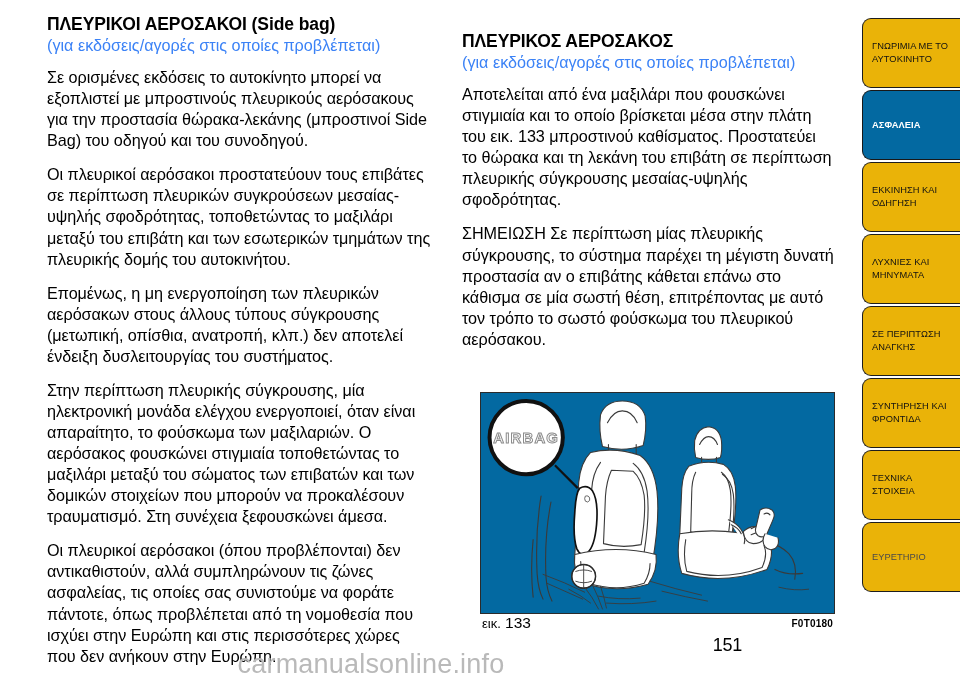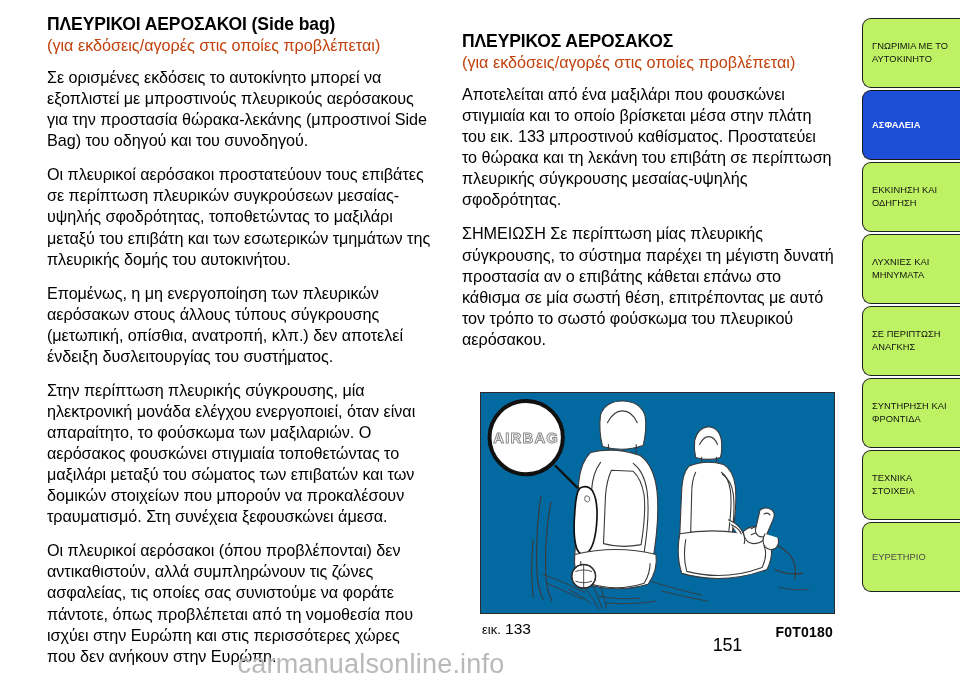--- a/index.html
+++ b/index.html
@@ -32,21 +32,21 @@
     font-size: 17.5px;
     font-weight: bold;
     letter-spacing: -0.1px;
     color: #000;
     line-height: 1.18;
     margin-bottom: 1px;
   }
   .sect-sub {
     font-size: 16.2px;
     line-height: 1.2;
-    color: #c2410c;
+    color: #3b82f6;
     margin-bottom: 12px;
   }
   p.body {
     font-size: 16.2px;
     line-height: 1.30;
     color: #000;
     margin-bottom: 13px;
     letter-spacing: -0.05px;
   }
   p.body:last-child { margin-bottom: 0; }
@@ -65,34 +65,33 @@
     width: 355px;
     height: 222px;
     background: #0369a1;
     border: 1.2px solid #2b2b2b;
     overflow: hidden;
   }
   .figure-box svg { display: block; width: 100%; height: 100%; }
 
   .fig-caption-row {
     position: relative;
-    margin-top: 6px;
     height: 20px;
   }
   .fig-label {
     position: absolute;
     left: 2px; top: 0;
     font-size: 15.5px;
     color: #000;
   }
   .fig-label .eik { font-size: 13px; }
   .fig-code {
     position: absolute;
     right: 2px; top: 4px;
-    font-size: 14px;
+    font-size: 10px;
     font-weight: bold;
     letter-spacing: 0.2px;
     color: #000;
   }
 
   
   .sidebar {
     position: absolute;
     left: 862px;
     top: 18px;
@@ -100,33 +99,33 @@
   }
   .tab {
     position: relative;
     width: 98px;
     min-height: 70px;
     margin-bottom: 2px;
     border: 1.3px solid #1d1d1d;
     border-right: none;
     border-top-left-radius: 9px;
     border-bottom-left-radius: 9px;
-    background: #bef264;
+    background: #eab308;
     display: flex;
     align-items: center;
   }
   .tab-label {
     font-size: 9.3px;
     line-height: 1.35;
     color: #111;
     padding: 0 6px 0 9px;
     letter-spacing: 0.05px;
   }
   .tab.active {
-    background: #1d4ed8;
+    background: #0369a1;
     border-color: #181818;
     align-items: center;
   }
   .tab.active .tab-label {
     color: #ffffff;
     font-weight: bold;
   }
   .tab.muted .tab-label { color: #4a4a4a; }
 
   

